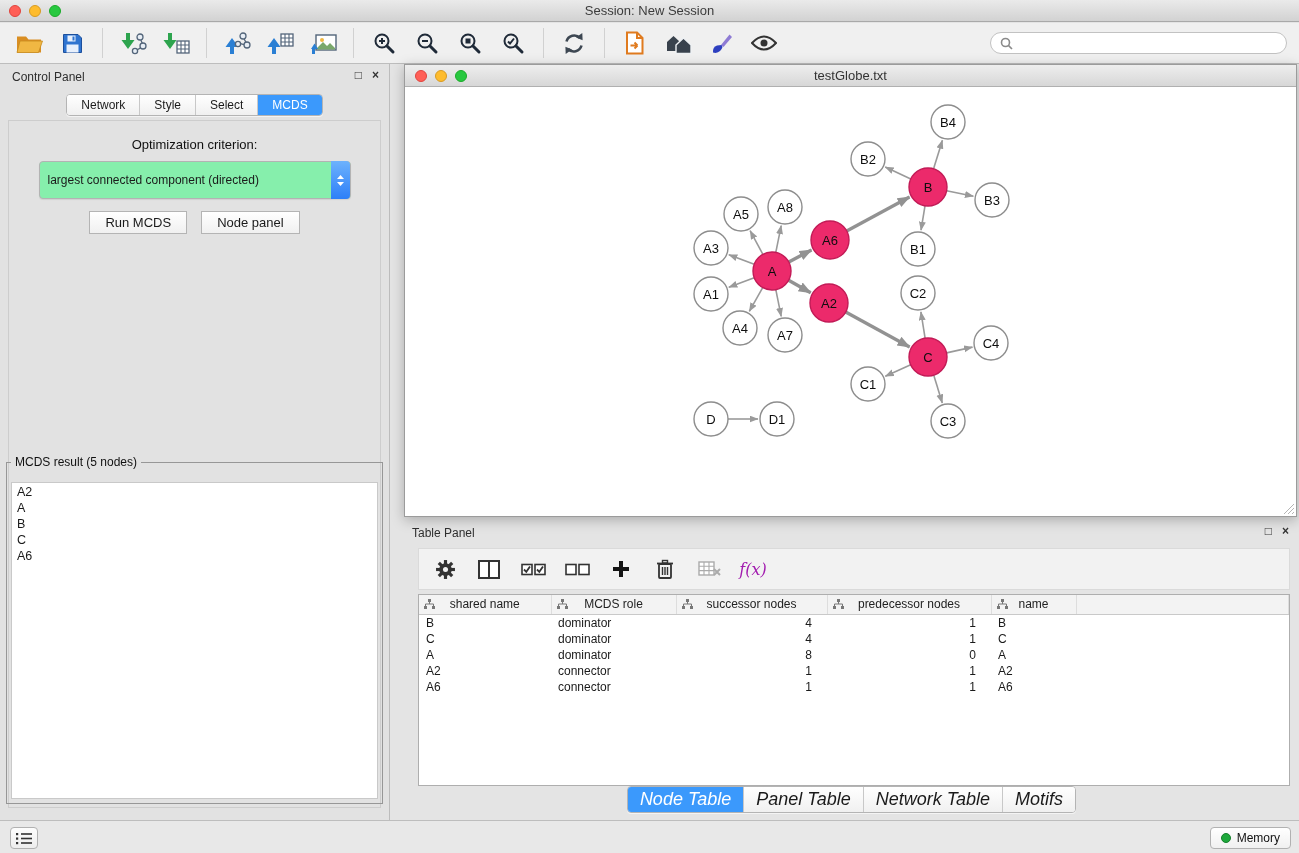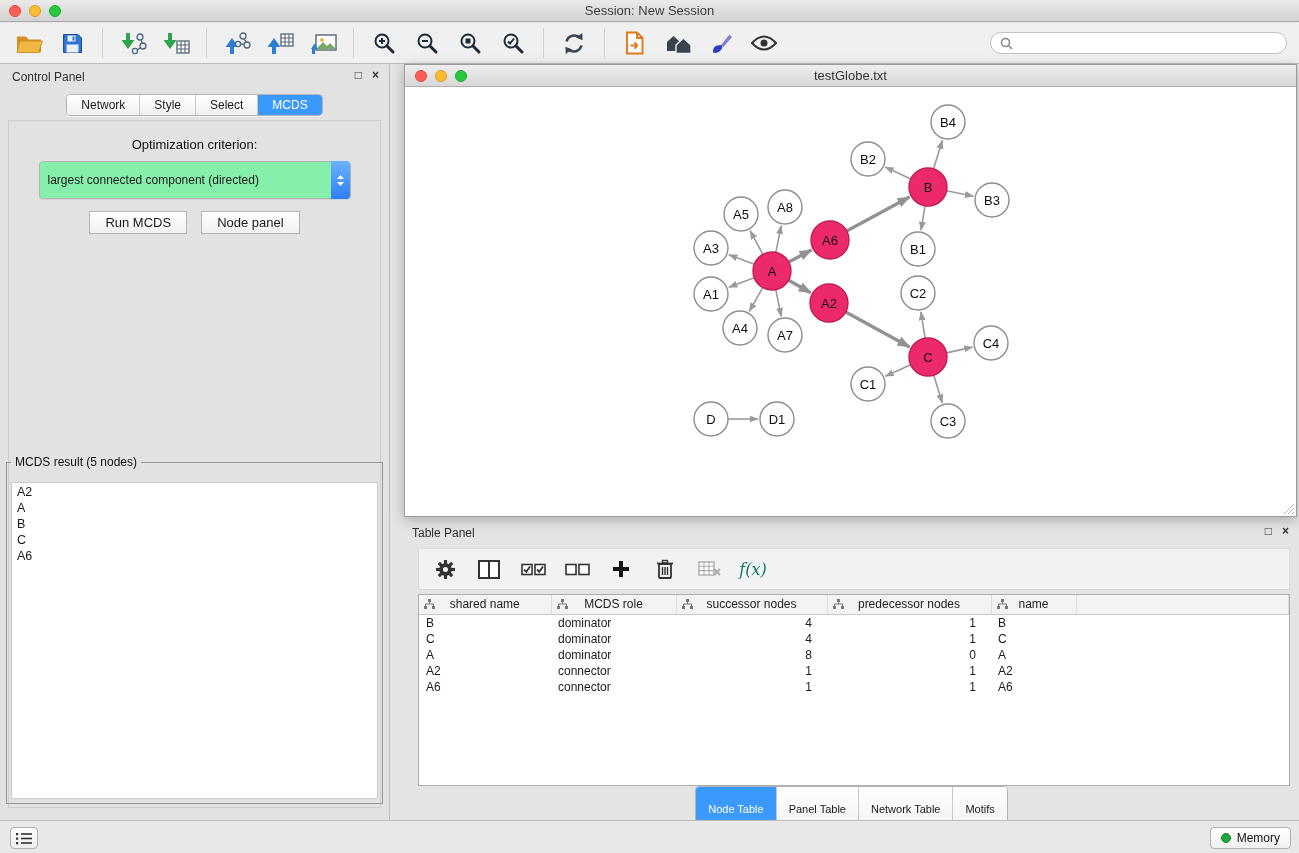--- a/index.html
+++ b/index.html
@@ -77,32 +77,32 @@
   .grip { position:absolute; right:1px; bottom:1px; }
 
   
   .table-panel { position:absolute; left:404px; top:520px; width:895px; height:298px; }
   .table-panel .panel-title { left:8px; }
   .tp-toolbar { position:absolute; left:14px; right:9px; top:28px; height:42px; background:#f2f2f2;
                 border:1px solid #dadada; display:flex; align-items:center; padding-left:8px; gap:8px; }
   .tp-btn { width:36px; height:34px; background:none; border:none; display:flex; align-items:center;
             justify-content:center; cursor:pointer; }
   .tp-btn.disabled { cursor:default; }
-  .fx { font-family:"DejaVu Serif", serif; font-style:italic; font-size:16px; color:#0f766e; }
+  .fx { font-family:"DejaVu Serif", serif; font-style:italic; font-size:16px; color:#a21caf; }
   .tp-table-wrap { position:absolute; left:14px; right:9px; top:74px; height:192px; background:#fff;
                    border:1px solid #aeaeae; overflow:hidden; }
   table.node-table { width:100%; border-collapse:collapse; table-layout:fixed; font-size:12px; }
   .node-table th { background:#f3f3f3; border-right:1px solid #ddd; border-bottom:1px solid #c9c9c9;
                    height:19px; font-weight:normal; position:relative; text-align:center; color:#222;
                    overflow:hidden; white-space:nowrap; }
   .node-table th .sort-icon { position:absolute; left:5px; top:4px; }
   .node-table td { height:16px; line-height:16px; padding:0 7px; white-space:nowrap; overflow:hidden; }
   .node-table td.num { text-align:right; padding-right:15px; }
   .tp-tabs { position:absolute; left:0; right:0; top:266px; display:flex; justify-content:center; }
-  .tp-tabs .seg-tab { padding:16px 12px; font-size:11px; }
+  .tp-tabs .seg-tab { padding:2px 12px; font-size:18px;font-style:italic; }
 
   
   .statusbar { position:absolute; left:0; right:0; bottom:0; height:33px; background:#e8e8e8;
                border-top:1px solid #bdbdbd; }
   .sb-left-btn { position:absolute; left:10px; top:6px; width:28px; height:22px;
                  background:linear-gradient(#fdfdfd,#ededed); border:1px solid #b1b1b1; border-radius:4px;
                  display:flex; align-items:center; justify-content:center; cursor:pointer; }
   .memory-btn { position:absolute; right:8px; top:6px; height:22px; padding:0 10px; display:flex;
                 align-items:center; gap:6px; background:linear-gradient(#ffffff,#f0f0f0);
                 border:1px solid #b1b1b1; border-radius:4px; font-size:12px; cursor:pointer;

